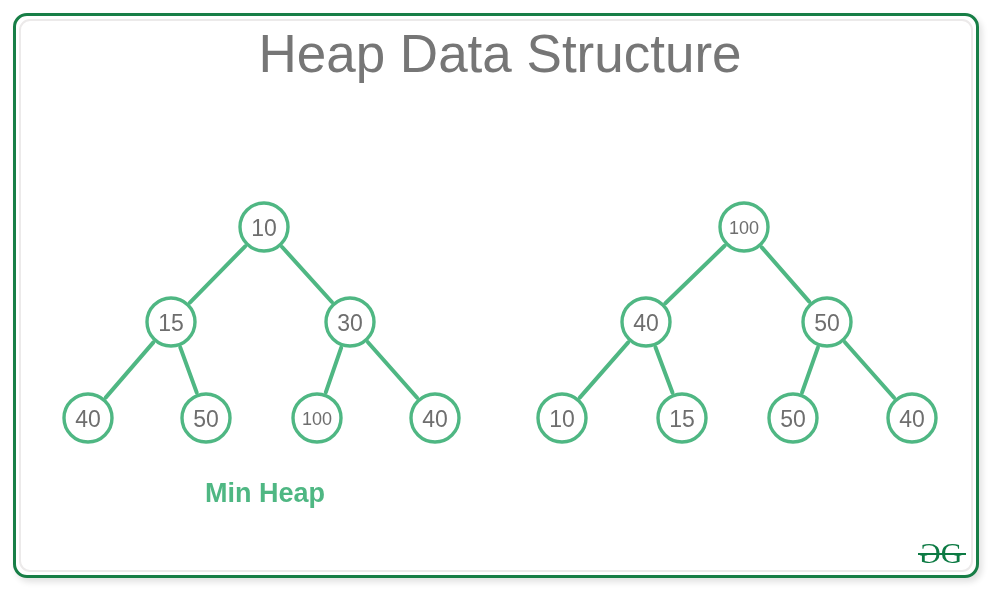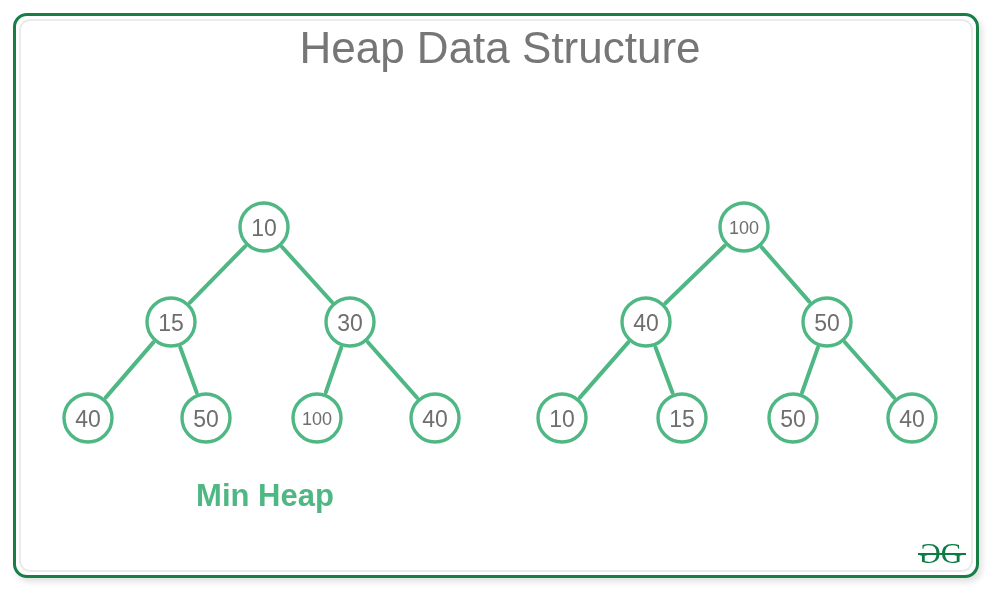--- a/index.html
+++ b/index.html
@@ -43,21 +43,21 @@
     border-radius: 11px;
     box-sizing: border-box;
     pointer-events: none;
   }
   .title {
     position: absolute;
     left: 0;
     top: 22px;
     width: 1000px;
     text-align: center;
-    font-size: 44px;
+    font-size: 53px;
     font-weight: 400;
     color: #767676;
     letter-spacing: 0px;
     line-height: 1.2;
     white-space: nowrap;
   }
   svg.trees {
     position: absolute;
     left: 0;
     top: 0;
@@ -80,21 +80,21 @@
     font-family: "Liberation Sans", sans-serif;
     font-weight: 400;
     text-anchor: middle;
     dominant-baseline: central;
   }
   .node-label.s2 { font-size: 23px; }
   .node-label.s3 { font-size: 18px; }
   .heap-label {
     position: absolute;
     text-align: center;
-    font-size: 31px;
+    font-size: 27px;
     font-weight: bold;
     color: #4fb783;
     white-space: nowrap;
     line-height: 1;
   }
   #min-heap-label { left: 55px;  top: 480px; width: 420px; }
   #max-heap-label { left: 534px; top: 480px; width: 420px; }
 
   .logo {
     position: absolute;

